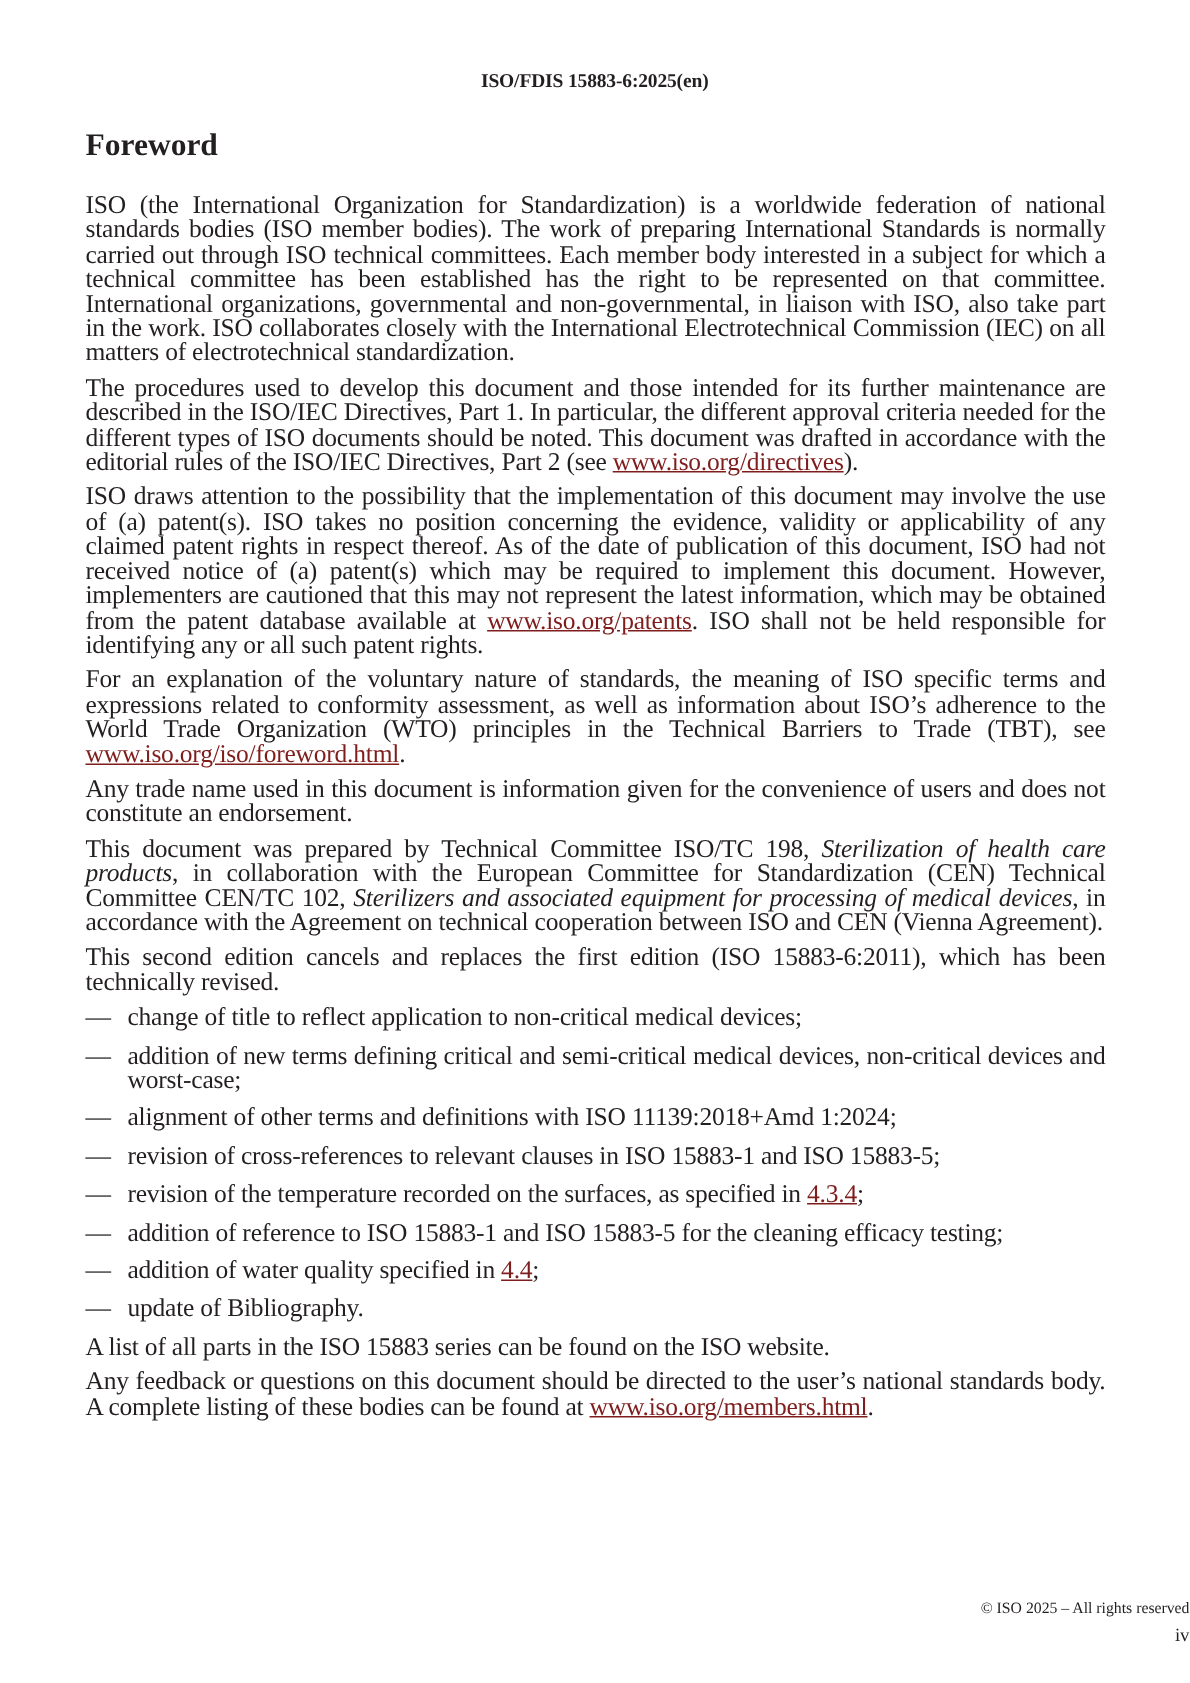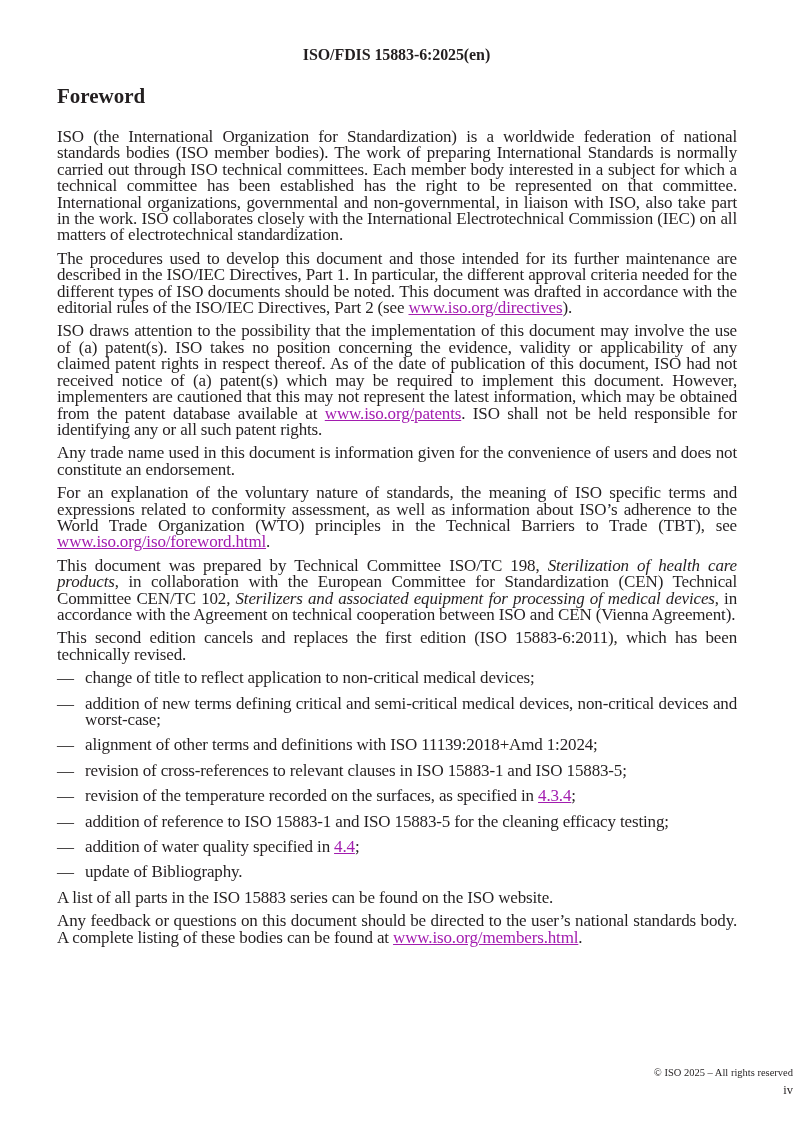--- a/index.html
+++ b/index.html
@@ -3,36 +3,36 @@
 <meta charset="utf-8">
 <style>
   html, body { margin: 0; padding: 0; background: #ffffff; }
   body {
     width: 793px; height: 1122px; position: relative; overflow: hidden;
     font-family: "Liberation Serif", "DejaVu Serif", serif;
     color: #231f20;
   }
   .page-header {
     position: absolute; top: 46px; left: 0; width: 793px;
-    text-align: center; font-weight: bold; font-size: 16px; letter-spacing: -0.1px;
+    text-align: center; font-weight: bold; font-size: 13px; letter-spacing: -0.1px;
   }
   .title {
     position: absolute; top: 84px; left: 57px;
     font-size: 21px; font-weight: bold; margin: 0; text-align: center;
   }
   .content {
     position: absolute; top: 129px; left: 57px; width: 680px;
     font-size: 17px; line-height: 16.4px;
   }
   .content p {
     margin: 0 0 7px 0;
     text-align: justify;
     letter-spacing: -0.15px;
   }
-  a.link { color: #a21caf; text-decoration: underline; }
+  a.link { color: #7f1d1d; text-decoration: underline; }
   em { font-style: italic; }
   ul.changes { list-style: none; margin: 0 0 7px 0; padding: 0; }
   ul.changes li {
     position: relative; padding-left: 28px; margin-bottom: 9px;
     text-align: justify; letter-spacing: -0.15px;
   }
   ul.changes li .dash {
     position: absolute; left: 0; top: 0;
   }
   .footer {
@@ -48,23 +48,23 @@
 
 <h1 class="title">Foreword</h1>
 
 <div class="content">
   <p>ISO (the International Organization for Standardization) is a worldwide federation of national standards bodies (ISO member bodies). The work of preparing International Standards is normally carried out through ISO technical committees. Each member body interested in a subject for which a technical committee has been established has the right to be represented on that committee. International organizations, governmental and non-governmental, in liaison with ISO, also take part in the work. ISO collaborates closely with the International Electrotechnical Commission (IEC) on all matters of electrotechnical standardization.</p>
 
   <p><span>The procedures used to develop this document and those intended for its further maintenance are described in the ISO/IEC Directives, Part 1. In particular, the different approval criteria needed for the different types of ISO documents should be noted. This document was drafted in accordance with the editorial rules of the ISO/IEC Directives, Part 2 (see </span><a class="link">www.iso.org/directives</a><span>).</span></p>
 
   <p><span>ISO draws attention to the possibility that the implementation of this document may involve the use of (a) patent(s). ISO takes no position concerning the evidence, validity or applicability of any claimed patent rights in respect thereof. As of the date of publication of this document, ISO had not received notice of (a) patent(s) which may be required to implement this document. However, implementers are cautioned that this may not represent the latest information, which may be obtained from the patent database available at </span><a class="link">www.iso.org/patents</a><span>. ISO shall not be held responsible for identifying any or all such patent rights.</span></p>
 
+  <p><span>For an explanation of the voluntary nature of standards, the meaning of ISO specific terms and expressions related to conformity assessment, as well as information about ISO’s adherence to the World Trade Organization (WTO) principles in the Technical Barriers to Trade (TBT), see </span><a class="link">www.iso.org/iso/foreword.html</a><span>.</span></p>
+
   <p>Any trade name used in this document is information given for the convenience of users and does not constitute an endorsement.</p>
-
-  <p><span>For an explanation of the voluntary nature of standards, the meaning of ISO specific terms and expressions related to conformity assessment, as well as information about ISO’s adherence to the World Trade Organization (WTO) principles in the Technical Barriers to Trade (TBT), see </span><a class="link">www.iso.org/iso/foreword.html</a><span>.</span></p>
 
   <p><span>This document was prepared by Technical Committee ISO/TC 198, </span><em>Sterilization of health care products</em><span>, in collaboration with the European Committee for Standardization (CEN) Technical Committee CEN/TC 102, </span><em>Sterilizers and associated equipment for processing of medical devices</em><span>, in accordance with the Agreement on technical cooperation between ISO and CEN (Vienna Agreement).</span></p>
 
   <p>This second edition cancels and replaces the first edition (ISO 15883-6:2011), which has been technically revised.</p>
 
 
   <ul class="changes">
     <li><span class="dash">—</span><span>change of title to reflect application to non-critical medical devices;</span></li>
     <li><span class="dash">—</span><span>addition of new terms defining critical and semi-critical medical devices, non-critical devices and worst-case;</span></li>
     <li><span class="dash">—</span><span>alignment of other terms and definitions with ISO 11139:2018+Amd 1:2024;</span></li>

